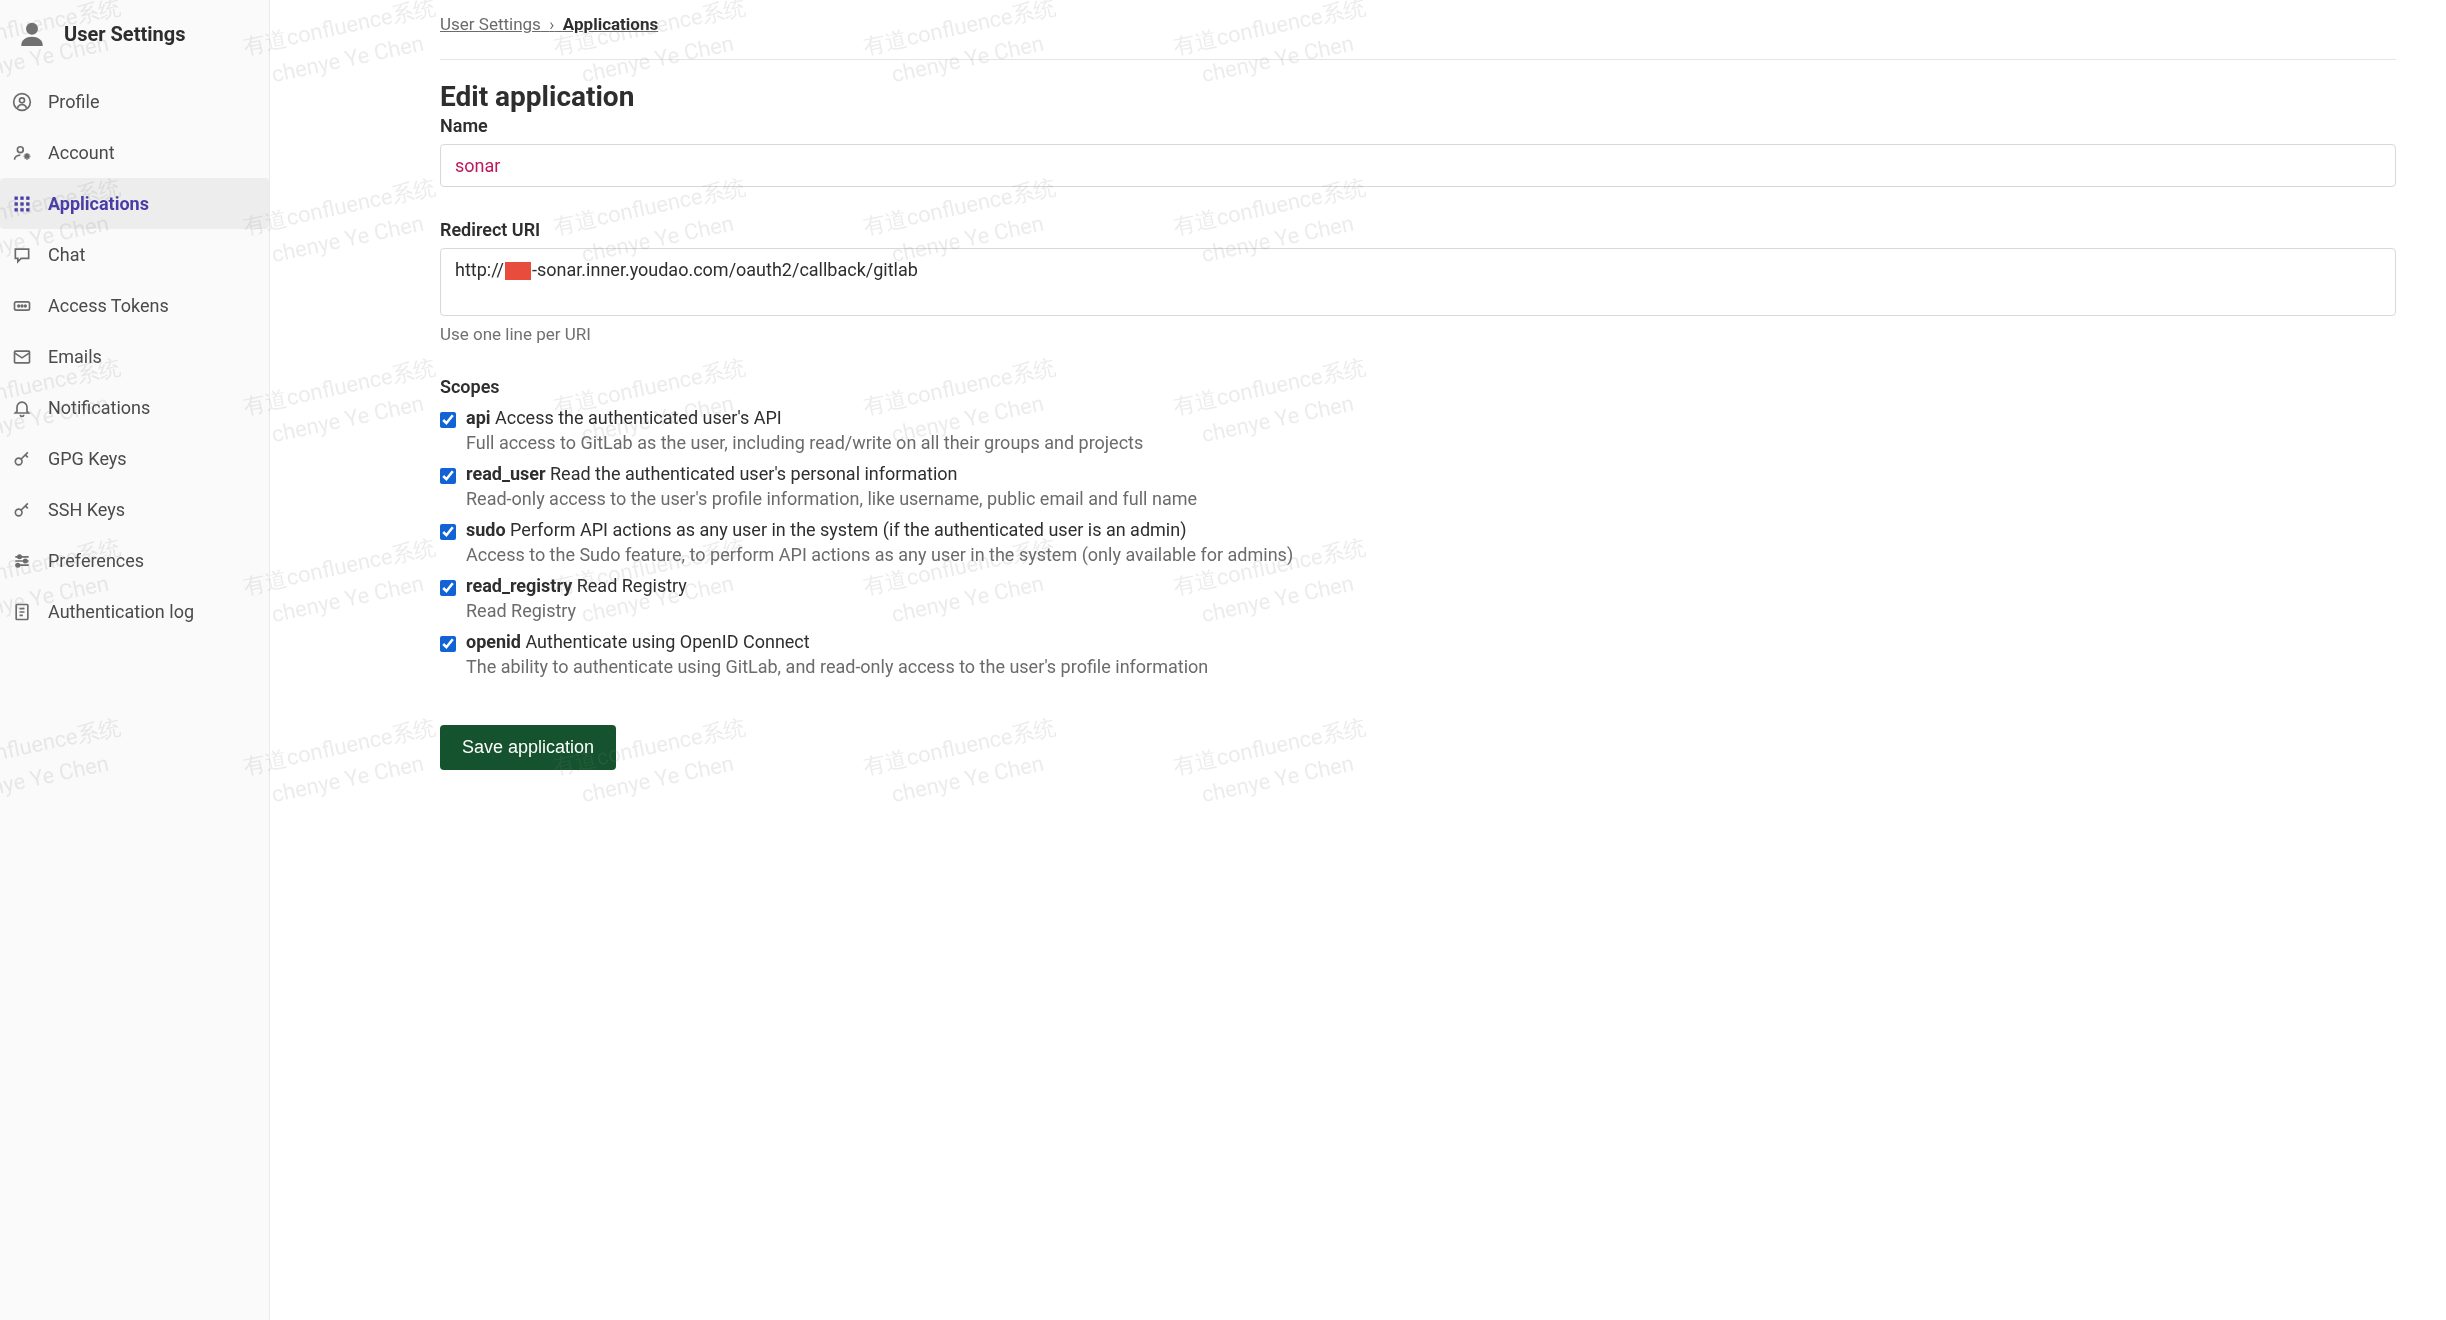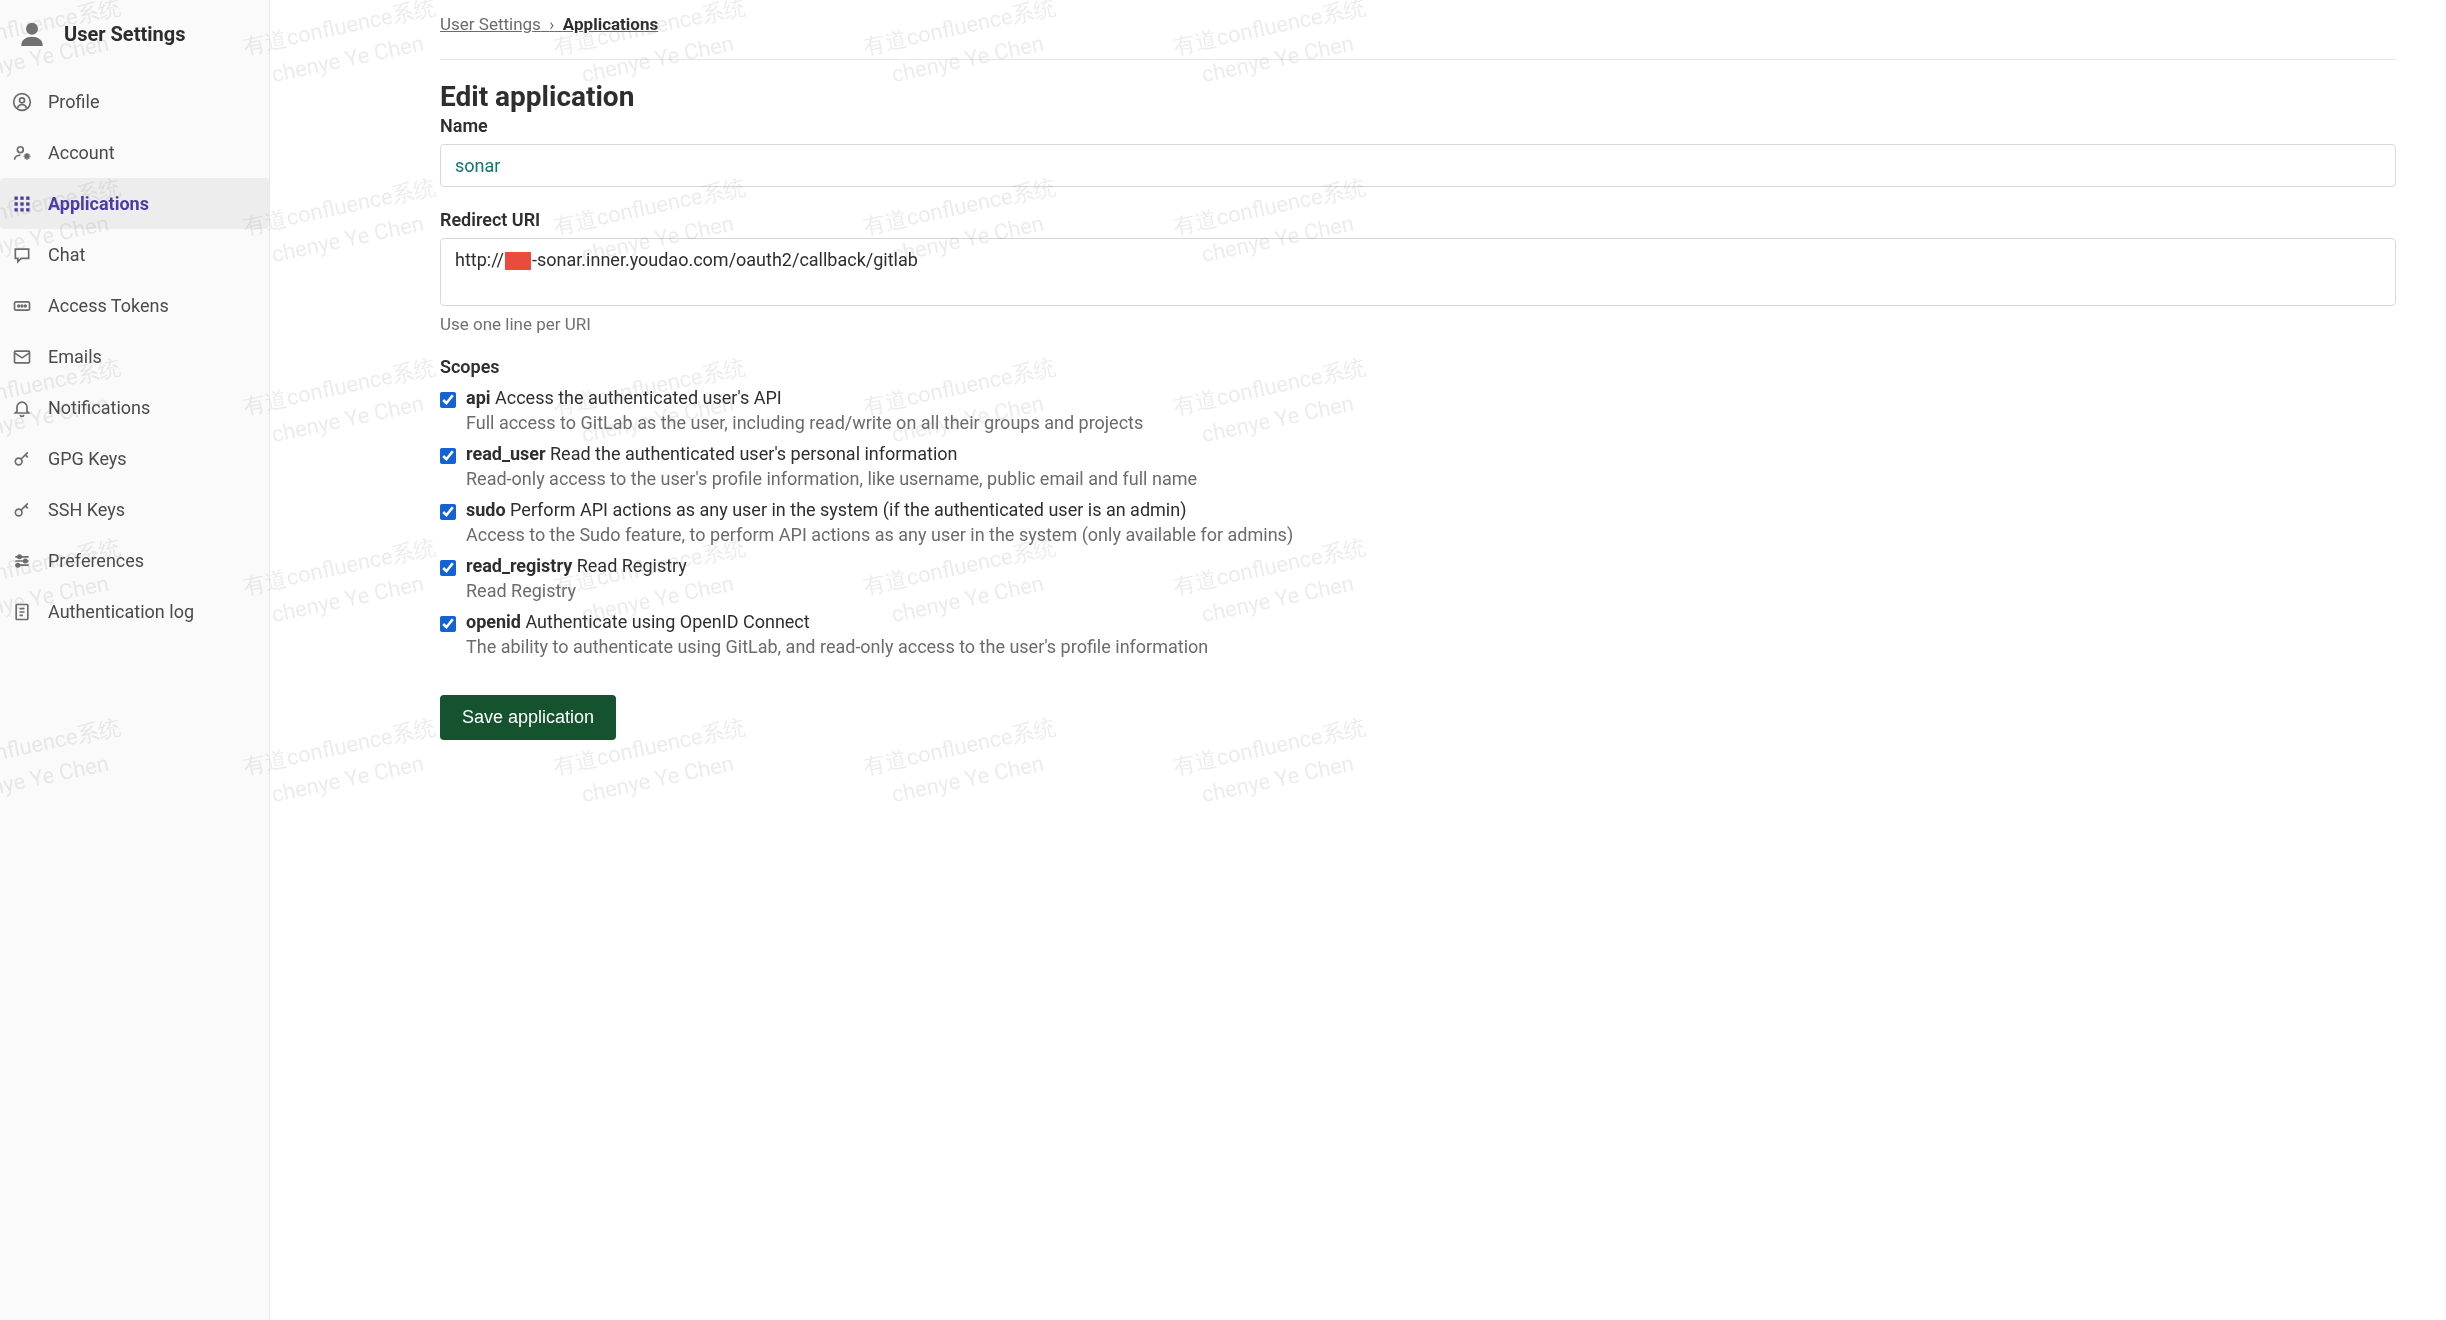--- a/index.html
+++ b/index.html
@@ -97,36 +97,36 @@
     .breadcrumb .current {
       font-weight: 700;
       color: #2e2e2e;
     }
     .page-title {
       font-size: 28px;
       font-weight: 700;
       margin-bottom: 2px;
     }
     .form-group {
-      margin-bottom: 22px;
+      margin-bottom: 32px;
     }
     .form-label {
       display: block;
       font-weight: 600;
       font-size: 18px;
       margin-bottom: 8px;
       color: #2e2e2e;
     }
     .form-input {
       width: 100%;
       padding: 10px 14px;
       border: 1px solid #d8d8d8;
       border-radius: 4px;
       font-size: 18px;
-      color: #0f766e;
+      color: #be185d;
       font-family: inherit;
     }
     .redacted {
       display: inline-block;
       background: #e74c3c;
       width: 26px;
       height: 18px;
       vertical-align: middle;
       margin: 0 1px;
     }

